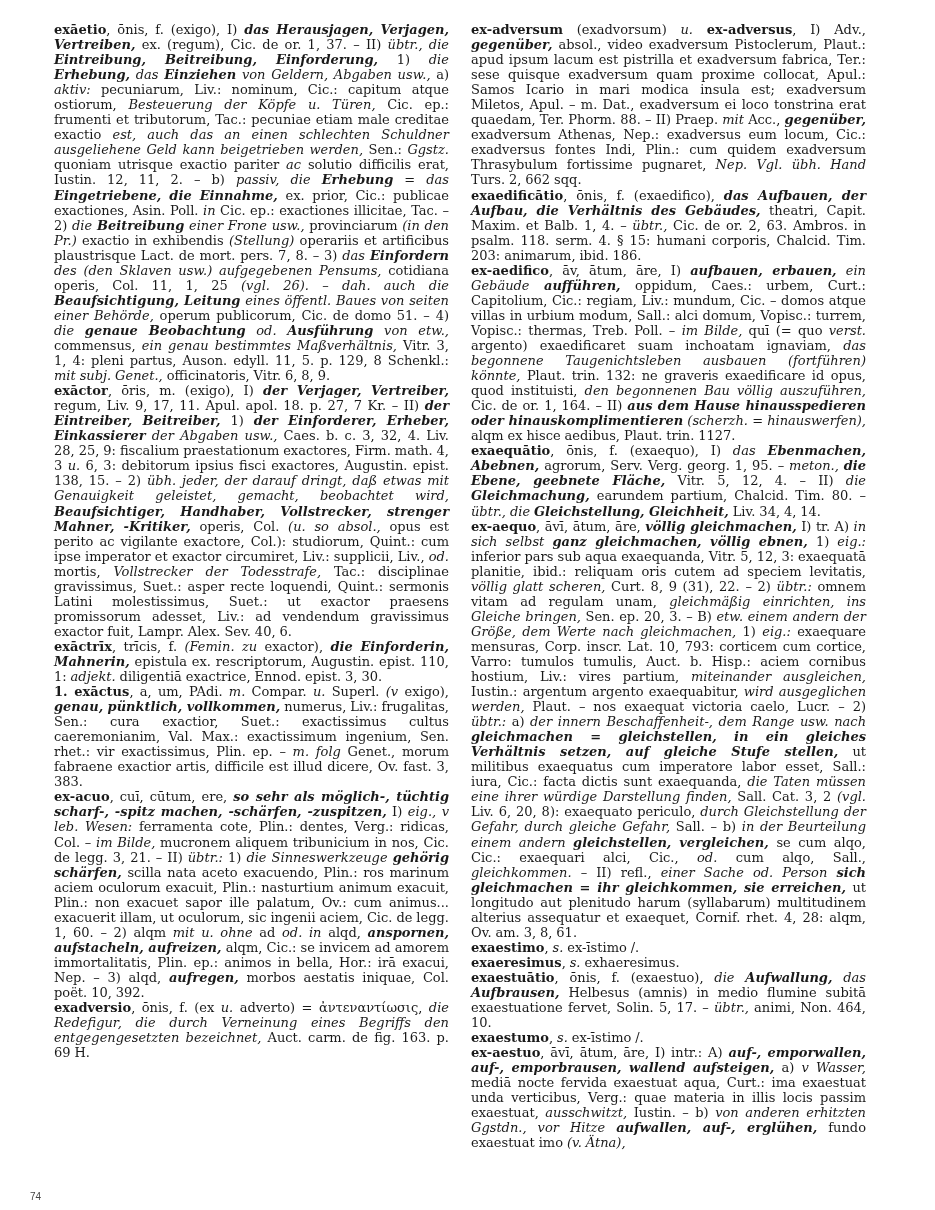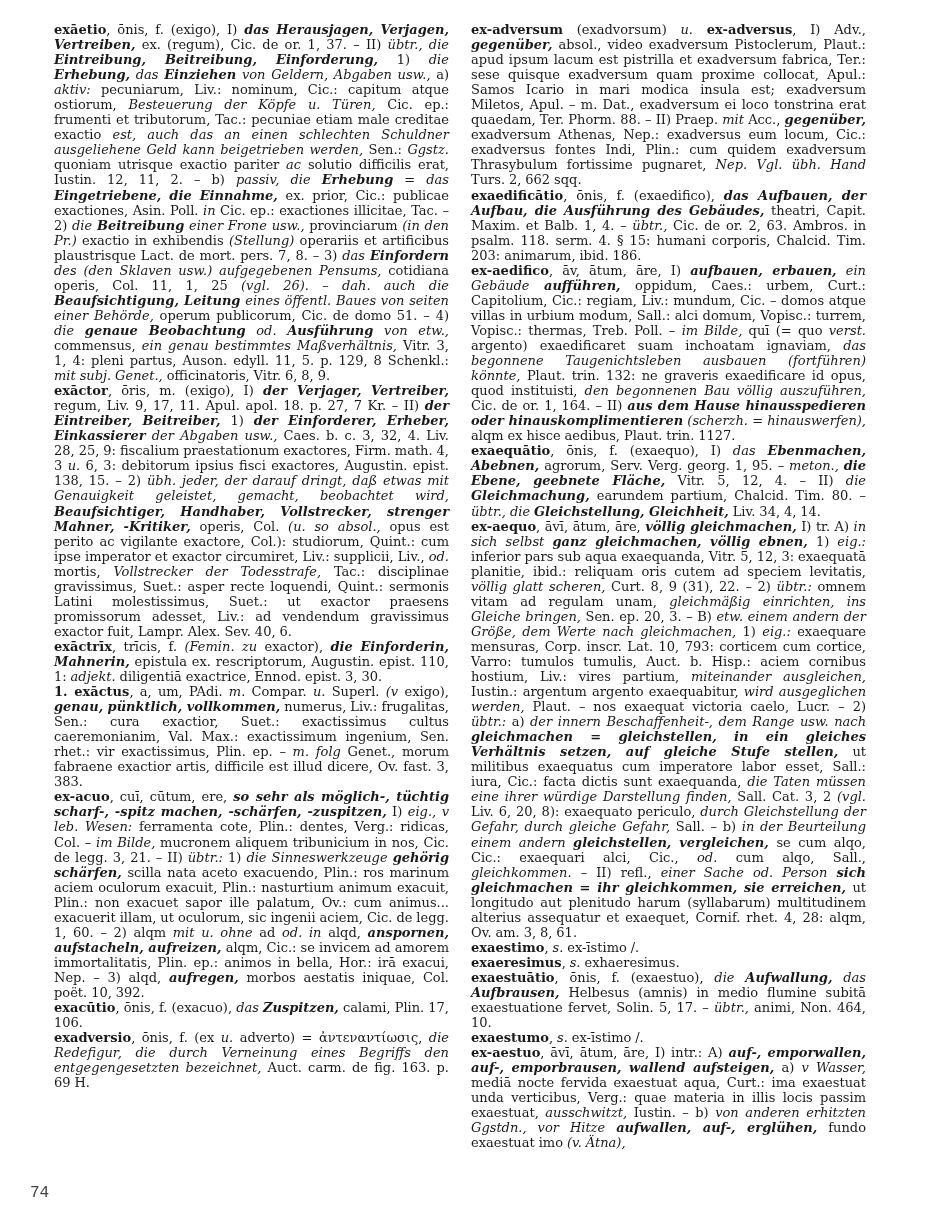--- a/index.html
+++ b/index.html
@@ -51,46 +51,45 @@
   .gl { font-weight: bold; font-style: italic; }
   
   .it { font-style: italic; }
   
   .gk { font-family: "DejaVu Serif", serif; font-style: normal; }
 
   .pagenum {
     position: absolute;
     left: 30px;
     bottom: 8px;
-    font-size: 16px;
+    font-size: 10px;
     color: #444;
-    font-family: Liberation Mono, monospace;
+    font-family: Liberation Sans, sans-serif;
   }
 
   
   .col p { text-align: justify; }
   .col p:last-child { margin-bottom: 0; }
 </style>
 </head>
 <body>
 
 <div class="page">
   <div class="columns">
     <div class="col" id="col-left">
         <p class="entry"><span class="hw">exāetio</span>, ōnis, f. (exigo), I) <span class="gl">das Herausjagen, Verjagen, Vertreiben,</span> ex. (regum), Cic. de or. 1, 37. – II) <span class="it">übtr., die</span> <span class="gl">Eintreibung, Beitreibung, Einforderung,</span> 1) <span class="it">die</span> <span class="gl">Erhebung,</span> <span class="it">das</span> <span class="gl">Einziehen</span> <span class="it">von Geldern, Abgaben usw.,</span> a) <span class="it">aktiv:</span> pecuniarum, Liv.: nominum, Cic.: capitum atque ostiorum, <span class="it">Besteuerung der Köpfe u. Türen,</span> Cic. ep.: frumenti et tributorum, Tac.: pecuniae etiam male creditae exactio <span class="it">est, auch das an einen schlechten Schuldner ausgeliehene Geld kann beigetrieben werden,</span> Sen.: <span class="it">Ggstz.</span> quoniam utrisque exactio pariter <span class="it">ac</span> solutio difficilis erat, Iustin. 12, 11, 2. – b) <span class="it">passiv, die</span> <span class="gl">Erhebung</span> = <span class="it">das</span> <span class="gl">Eingetriebene, die Einnahme,</span> ex. prior, Cic.: publicae exactiones, Asin. Poll. <span class="it">in</span> Cic. ep.: exactiones illicitae, Tac. – 2) <span class="it">die</span> <span class="gl">Beitreibung</span> <span class="it">einer Frone usw.,</span> provinciarum <span class="it">(in den Pr.)</span> exactio in exhibendis <span class="it">(Stellung)</span> operariis et artificibus plaustrisque Lact. de mort. pers. 7, 8. – 3) <span class="it">das</span> <span class="gl">Einfordern</span> <span class="it">des (den Sklaven usw.) aufgegebenen Pensums,</span> cotidiana operis, Col. 11, 1, 25 <span class="it">(vgl. 26).</span> – <span class="it">dah. auch die</span> <span class="gl">Beaufsichtigung, Leitung</span> <span class="it">eines öffentl. Baues von seiten einer Behörde,</span> operum publicorum, Cic. de domo 51. – 4) <span class="it">die</span> <span class="gl">genaue Beobachtung</span> <span class="it">od.</span> <span class="gl">Ausführung</span> <span class="it">von etw.,</span> commensus, <span class="it">ein genau bestimmtes Maßverhältnis,</span> Vitr. 3, 1, 4: pleni partus, Auson. edyll. 11, 5. p. 129, 8 Schenkl.: <span class="it">mit subj. Genet.,</span> officinatoris, Vitr. 6, 8, 9.</p>
         <p class="entry"><span class="hw">exāctor</span>, ōris, m. (exigo), I) <span class="gl">der Verjager, Vertreiber,</span> regum, Liv. 9, 17, 11. Apul. apol. 18. p. 27, 7 Kr. – II) <span class="gl">der Eintreiber, Beitreiber,</span> 1) <span class="gl">der Einforderer, Erheber, Einkassierer</span> <span class="it">der Abgaben usw.,</span> Caes. b. c. 3, 32, 4. Liv. 28, 25, 9: fiscalium praestationum exactores, Firm. math. 4, 3 <span class="it">u.</span> 6, 3: debitorum ipsius fisci exactores, Augustin. epist. 138, 15. – 2) <span class="it">übh. jeder, der darauf dringt, daß etwas mit Genauigkeit geleistet, gemacht, beobachtet wird,</span> <span class="gl">Beaufsichtiger, Handhaber, Vollstrecker, strenger Mahner, -Kritiker,</span> operis, Col. <span class="it">(u. so absol.,</span> opus est perito ac vigilante exactore, Col.): studiorum, Quint.: cum ipse imperator et exactor circumiret, Liv.: supplicii, Liv., <span class="it">od.</span> mortis, <span class="it">Vollstrecker der Todesstrafe,</span> Tac.: disciplinae gravissimus, Suet.: asper recte loquendi, Quint.: sermonis Latini molestissimus, Suet.: ut exactor praesens promissorum adesset, Liv.: ad vendendum gravissimus exactor fuit, Lampr. Alex. Sev. 40, 6.</p>
         <p class="entry"><span class="hw">exāctrīx</span>, trīcis, f. <span class="it">(Femin. zu</span> exactor), <span class="gl">die Einforderin, Mahnerin,</span> epistula ex. rescriptorum, Augustin. epist. 110, 1: <span class="it">adjekt.</span> diligentiā exactrice, Ennod. epist. 3, 30.</p>
         <p class="entry"><span class="hw">1. exāctus</span>, a, um, PAdi. <span class="it">m.</span> Compar. <span class="it">u.</span> Superl. <span class="it">(v</span> exigo), <span class="gl">genau, pünktlich, vollkommen,</span> numerus, Liv.: frugalitas, Sen.: cura exactior, Suet.: exactissimus cultus caeremonianim, Val. Max.: exactissimum ingenium, Sen. rhet.: vir exactissimus, Plin. ep. – <span class="it">m. folg</span> Genet., morum fabraene exactior artis, difficile est illud dicere, Ov. fast. 3, 383.</p>
         <p class="entry"><span class="hw">ex-acuo</span>, cuī, cūtum, ere, <span class="gl">so sehr als möglich-, tüchtig scharf-, -spitz machen, -schärfen, -zuspitzen,</span> I) <span class="it">eig., v leb. Wesen:</span> ferramenta cote, Plin.: dentes, Verg.: ridicas, Col. – <span class="it">im Bilde,</span> mucronem aliquem tribunicium in nos, Cic. de legg. 3, 21. – II) <span class="it">übtr.:</span> 1) <span class="it">die Sinneswerkzeuge</span> <span class="gl">gehörig schärfen,</span> scilla nata aceto exacuendo, Plin.: ros marinum aciem oculorum exacuit, Plin.: nasturtium animum exacuit, Plin.: non exacuet sapor ille palatum, Ov.: cum animus... exacuerit illam, ut oculorum, sic ingenii aciem, Cic. de legg. 1, 60. – 2) alqm <span class="it">mit u. ohne</span> ad <span class="it">od. in</span> alqd, <span class="gl">anspornen, aufstacheln, aufreizen,</span> alqm, Cic.: se invicem ad amorem immortalitatis, Plin. ep.: animos in bella, Hor.: irā exacui, Nep. – 3) alqd, <span class="gl">aufregen,</span> morbos aestatis iniquae, Col. poët. 10, 392.</p>
-        <p class="entry"><span class="hw">exacūtio</span>, ōnis, f. (exacuo), <span class="it">das</span> <span class="gl">Zuspitzen,</span> calami, Plin. 17, 106.</p>
         <p class="entry"><span class="hw">exadversio</span>, ōnis, f. (ex <span class="it">u.</span> adverto) = <span class="gk">ἀντεναντίωσις,</span> <span class="it">die Redefigur, die durch Verneinung eines Begriffs den entgegengesetzten bezeichnet,</span> Auct. carm. de fig. 163. p. 69 H.</p>
       </div>
     <div class="col" id="col-right">
         <p class="entry"><span class="hw">ex-adversum</span> (exadvorsum) <span class="it">u.</span> <span class="hw">ex-adversus</span>, I) Adv., <span class="gl">gegenüber,</span> absol., video exadversum Pistoclerum, Plaut.: apud ipsum lacum est pistrilla et exadversum fabrica, Ter.: sese quisque exadversum quam proxime collocat, Apul.: Samos Icario in mari modica insula est; exadversum Miletos, Apul. – m. Dat., exadversum ei loco tonstrina erat quaedam, Ter. Phorm. 88. – II) Praep. <span class="it">mit</span> Acc., <span class="gl">gegenüber,</span> exadversum Athenas, Nep.: exadversus eum locum, Cic.: exadversus fontes Indi, Plin.: cum quidem exadversum Thrasybulum fortissime pugnaret, <span class="it">Nep. Vgl. übh. Hand</span> Turs. 2, 662 sqq.</p>
-        <p class="entry"><span class="hw">exaedificātio</span>, ōnis, f. (exaedifico), <span class="gl">das Aufbauen, der Aufbau, die Ausführung des Gebäudes,</span> theatri, Capit. Maxim. et Balb. 1, 4. – <span class="it">übtr.,</span> Cic. de or. 2, 63. Ambros. in psalm. 118. serm. 4. § 15: humani corporis, Chalcid. Tim. 203: animarum, ibid. 186.</p>
+        <p class="entry"><span class="hw">exaedificātio</span>, ōnis, f. (exaedifico), <span class="gl">das Aufbauen, der Aufbau, die Verhältnis des Gebäudes,</span> theatri, Capit. Maxim. et Balb. 1, 4. – <span class="it">übtr.,</span> Cic. de or. 2, 63. Ambros. in psalm. 118. serm. 4. § 15: humani corporis, Chalcid. Tim. 203: animarum, ibid. 186.</p>
         <p class="entry"><span class="hw">ex-aedifico</span>, āv, ātum, āre, I) <span class="gl">aufbauen, erbauen,</span> <span class="it">ein Gebäude</span> <span class="gl">aufführen,</span> oppidum, Caes.: urbem, Curt.: Capitolium, Cic.: regiam, Liv.: mundum, Cic. – domos atque villas in urbium modum, Sall.: alci domum, Vopisc.: turrem, Vopisc.: thermas, Treb. Poll. – <span class="it">im Bilde,</span> quī (= quo <span class="it">verst.</span> argento) exaedificaret suam inchoatam ignaviam, <span class="it">das begonnene Taugenichtsleben ausbauen (fortführen) könnte,</span> Plaut. trin. 132: ne graveris exaedificare id opus, quod instituisti, <span class="it">den begonnenen Bau völlig auszuführen,</span> Cic. de or. 1, 164. – II) <span class="gl">aus dem Hause hinausspedieren oder hinauskomplimentieren</span> <span class="it">(scherzh. = hinauswerfen),</span> alqm ex hisce aedibus, Plaut. trin. 1127.</p>
         <p class="entry"><span class="hw">exaequātio</span>, ōnis, f. (exaequo), I) <span class="it">das</span> <span class="gl">Ebenmachen, Abebnen,</span> agrorum, Serv. Verg. georg. 1, 95. – <span class="it">meton.,</span> <span class="gl">die Ebene, geebnete Fläche,</span> Vitr. 5, 12, 4. – II) <span class="it">die</span> <span class="gl">Gleichmachung,</span> earundem partium, Chalcid. Tim. 80. – <span class="it">übtr., die</span> <span class="gl">Gleichstellung, Gleichheit,</span> Liv. 34, 4, 14.</p>
         <p class="entry"><span class="hw">ex-aequo</span>, āvī, ātum, āre, <span class="gl">völlig gleichmachen,</span> I) tr. A) <span class="it">in sich selbst</span> <span class="gl">ganz gleichmachen, völlig ebnen,</span> 1) <span class="it">eig.:</span> inferior pars sub aqua exaequanda, Vitr. 5, 12, 3: exaequatā planitie, ibid.: reliquam oris cutem ad speciem levitatis, <span class="it">völlig glatt scheren,</span> Curt. 8, 9 (31), 22. – 2) <span class="it">übtr.:</span> omnem vitam ad regulam unam, <span class="it">gleichmäßig einrichten, ins Gleiche bringen,</span> Sen. ep. 20, 3. – B) <span class="it">etw. einem andern der Größe, dem Werte nach gleichmachen,</span> 1) <span class="it">eig.:</span> exaequare mensuras, Corp. inscr. Lat. 10, 793: corticem cum cortice, Varro: tumulos tumulis, Auct. b. Hisp.: aciem cornibus hostium, Liv.: vires partium, <span class="it">miteinander ausgleichen,</span> Iustin.: argentum argento exaequabitur, <span class="it">wird ausgeglichen werden,</span> Plaut. – nos exaequat victoria caelo, Lucr. – 2) <span class="it">übtr.:</span> a) <span class="it">der innern Beschaffenheit-, dem Range usw. nach</span> <span class="gl">gleichmachen = gleichstellen, in ein gleiches Verhältnis setzen, auf gleiche Stufe stellen,</span> ut militibus exaequatus cum imperatore labor esset, Sall.: iura, Cic.: facta dictis sunt exaequanda, <span class="it">die Taten müssen eine ihrer würdige Darstellung finden,</span> Sall. Cat. 3, 2 <span class="it">(vgl.</span> Liv. 6, 20, 8): exaequato periculo, <span class="it">durch Gleichstellung der Gefahr, durch gleiche Gefahr,</span> Sall. – b) <span class="it">in der Beurteilung einem andern</span> <span class="gl">gleichstellen, vergleichen,</span> se cum alqo, Cic.: exaequari alci, Cic., <span class="it">od.</span> cum alqo, Sall., <span class="it">gleichkommen.</span> – II) refl., <span class="it">einer Sache od. Person</span> <span class="gl">sich gleichmachen = ihr gleichkommen, sie erreichen,</span> ut longitudo aut plenitudo harum (syllabarum) multitudinem alterius assequatur et exaequet, Cornif. rhet. 4, 28: alqm, Ov. am. 3, 8, 61.</p>
         <p class="entry"><span class="hw">exaestimo</span>, <span class="it">s.</span> ex-īstimo /.</p>
         <p class="entry"><span class="hw">exaeresimus</span>, <span class="it">s.</span> exhaeresimus.</p>
         <p class="entry"><span class="hw">exaestuātio</span>, ōnis, f. (exaestuo), <span class="it">die</span> <span class="gl">Aufwallung,</span> <span class="it">das</span> <span class="gl">Aufbrausen,</span> Helbesus (amnis) in medio flumine subitā exaestuatione fervet, Solin. 5, 17. – <span class="it">übtr.,</span> animi, Non. 464, 10.</p>
         <p class="entry"><span class="hw">exaestumo</span>, <span class="it">s.</span> ex-īstimo /.</p>
         <p class="entry"><span class="hw">ex-aestuo</span>, āvī, ātum, āre, I) intr.: A) <span class="gl">auf-, emporwallen, auf-, emporbrausen, wallend aufsteigen,</span> a) <span class="it">v Wasser,</span> mediā nocte fervida exaestuat aqua, Curt.: ima exaestuat unda verticibus, Verg.: quae materia in illis locis passim exaestuat, <span class="it">ausschwitzt,</span> Iustin. – b) <span class="it">von anderen erhitzten Ggstdn., vor Hitze</span> <span class="gl">aufwallen, auf-, erglühen,</span> fundo exaestuat imo <span class="it">(v. Ätna),</span></p>
       </div>
   </div>

